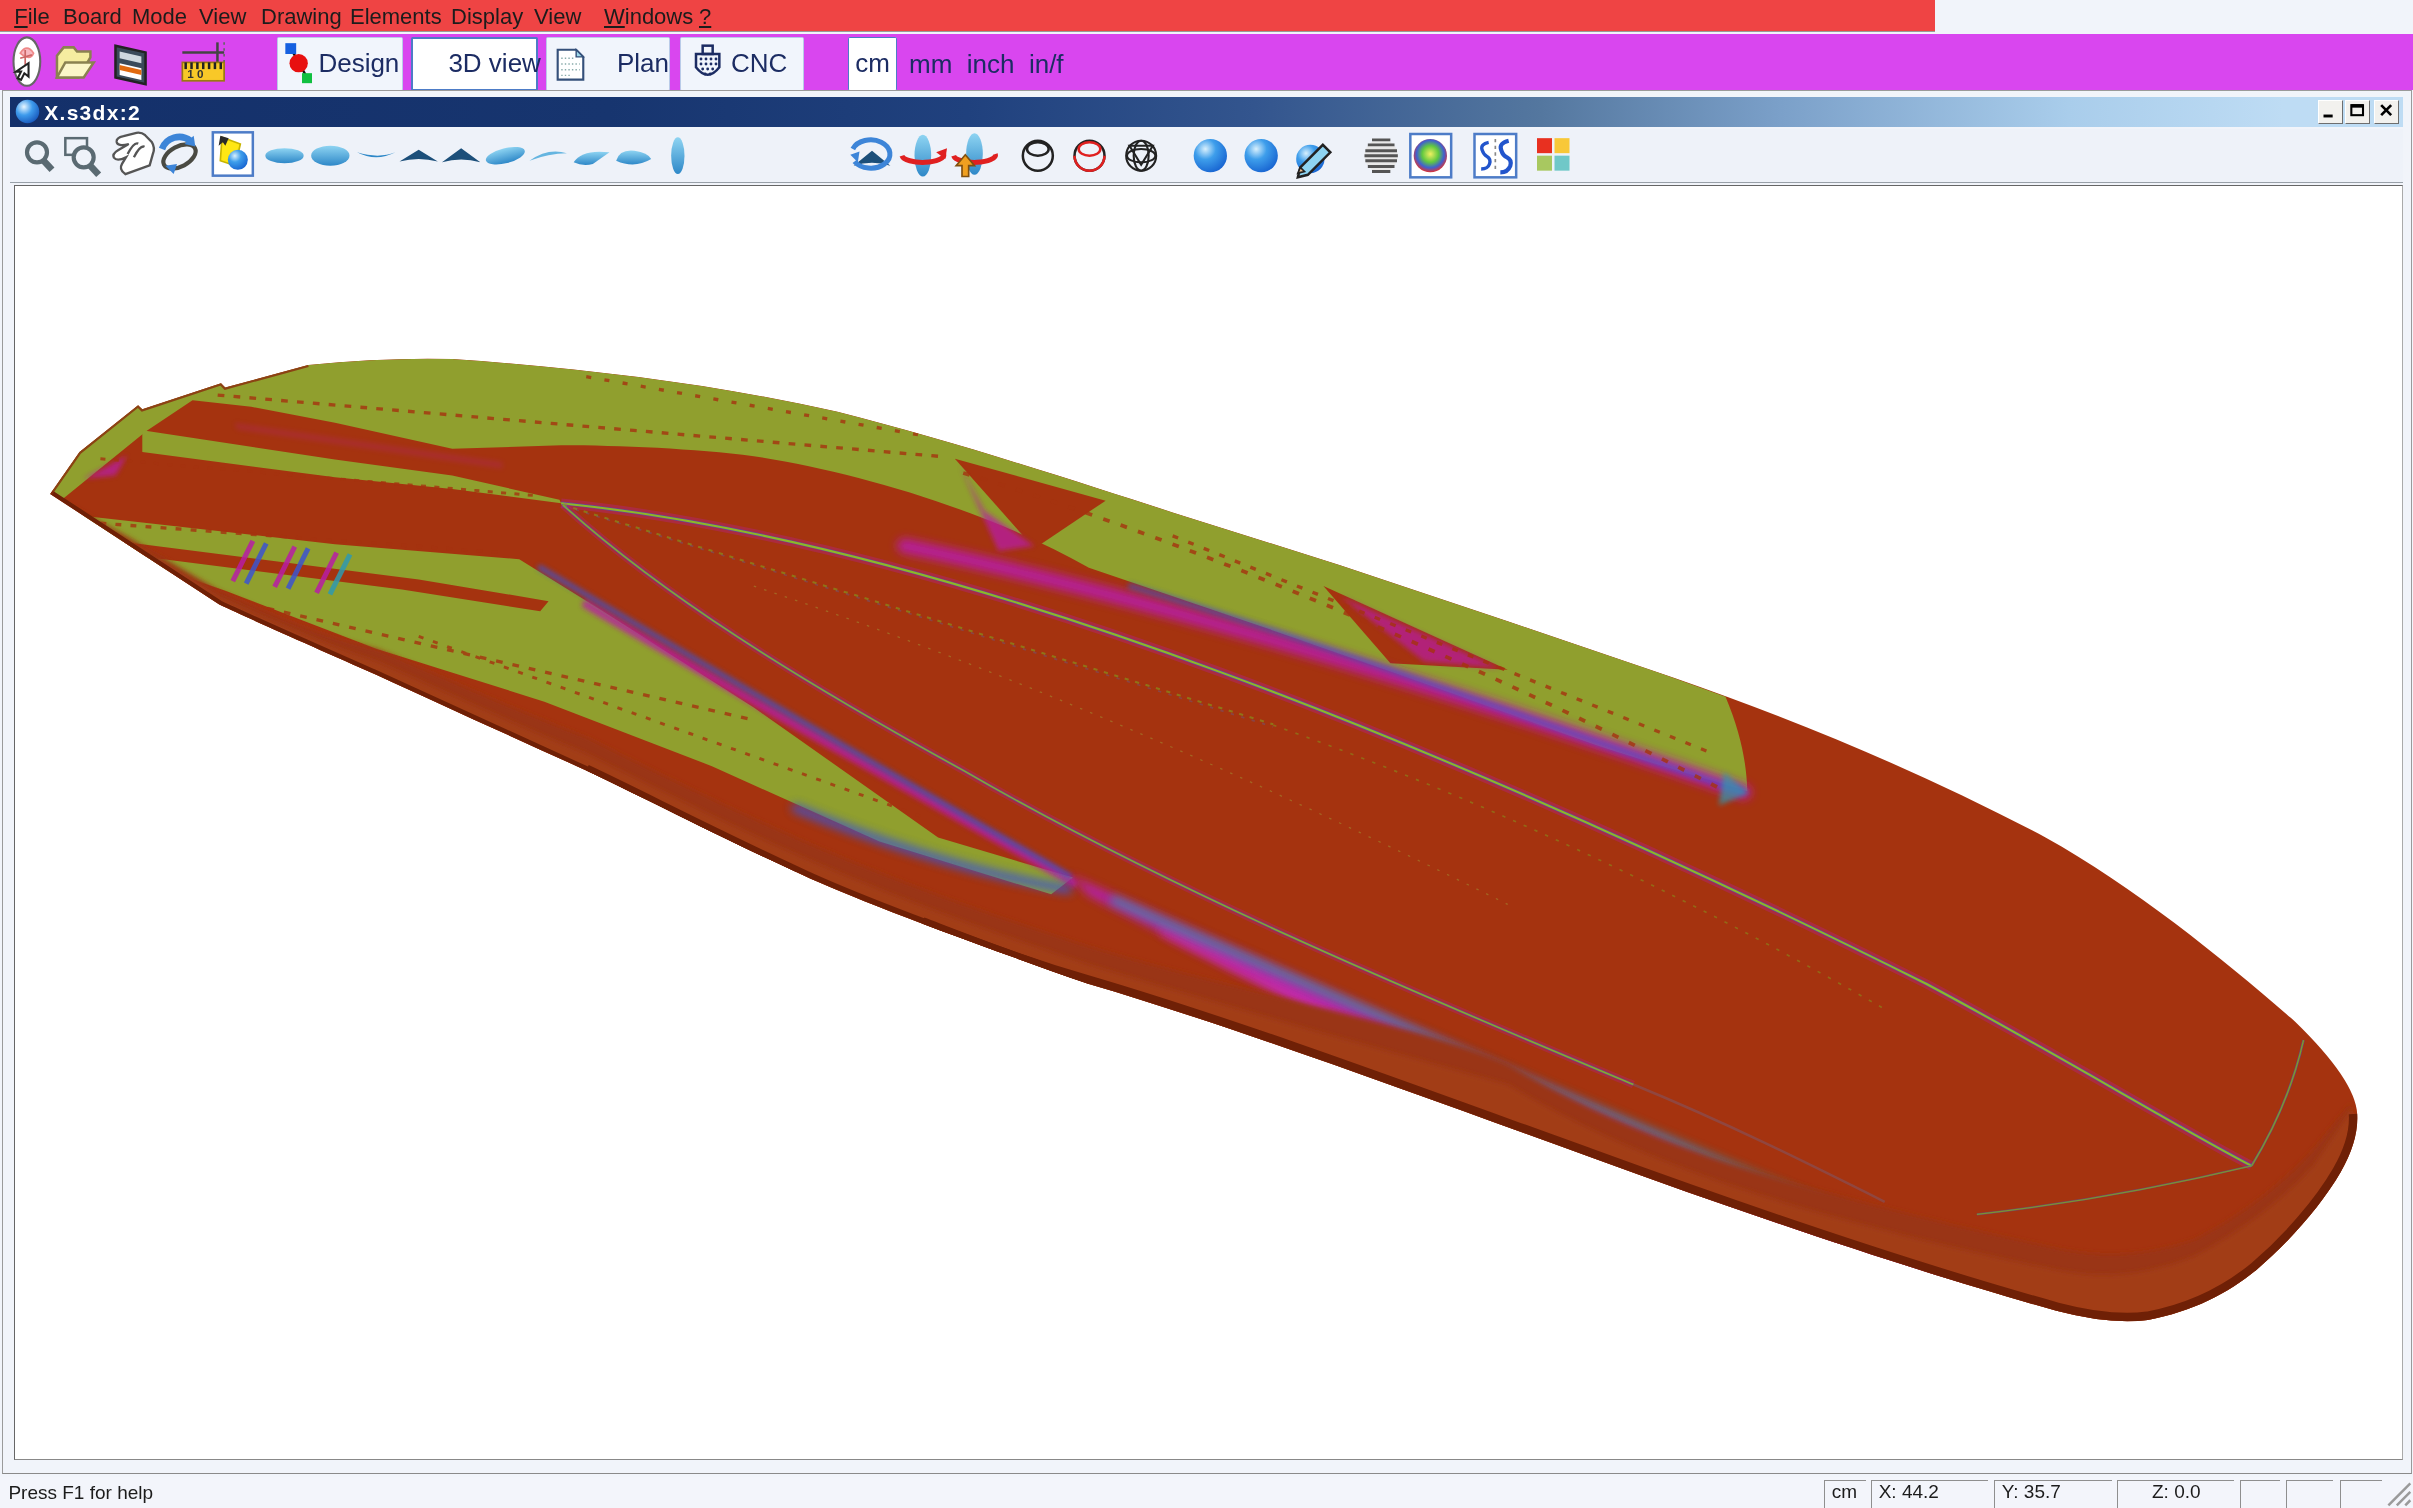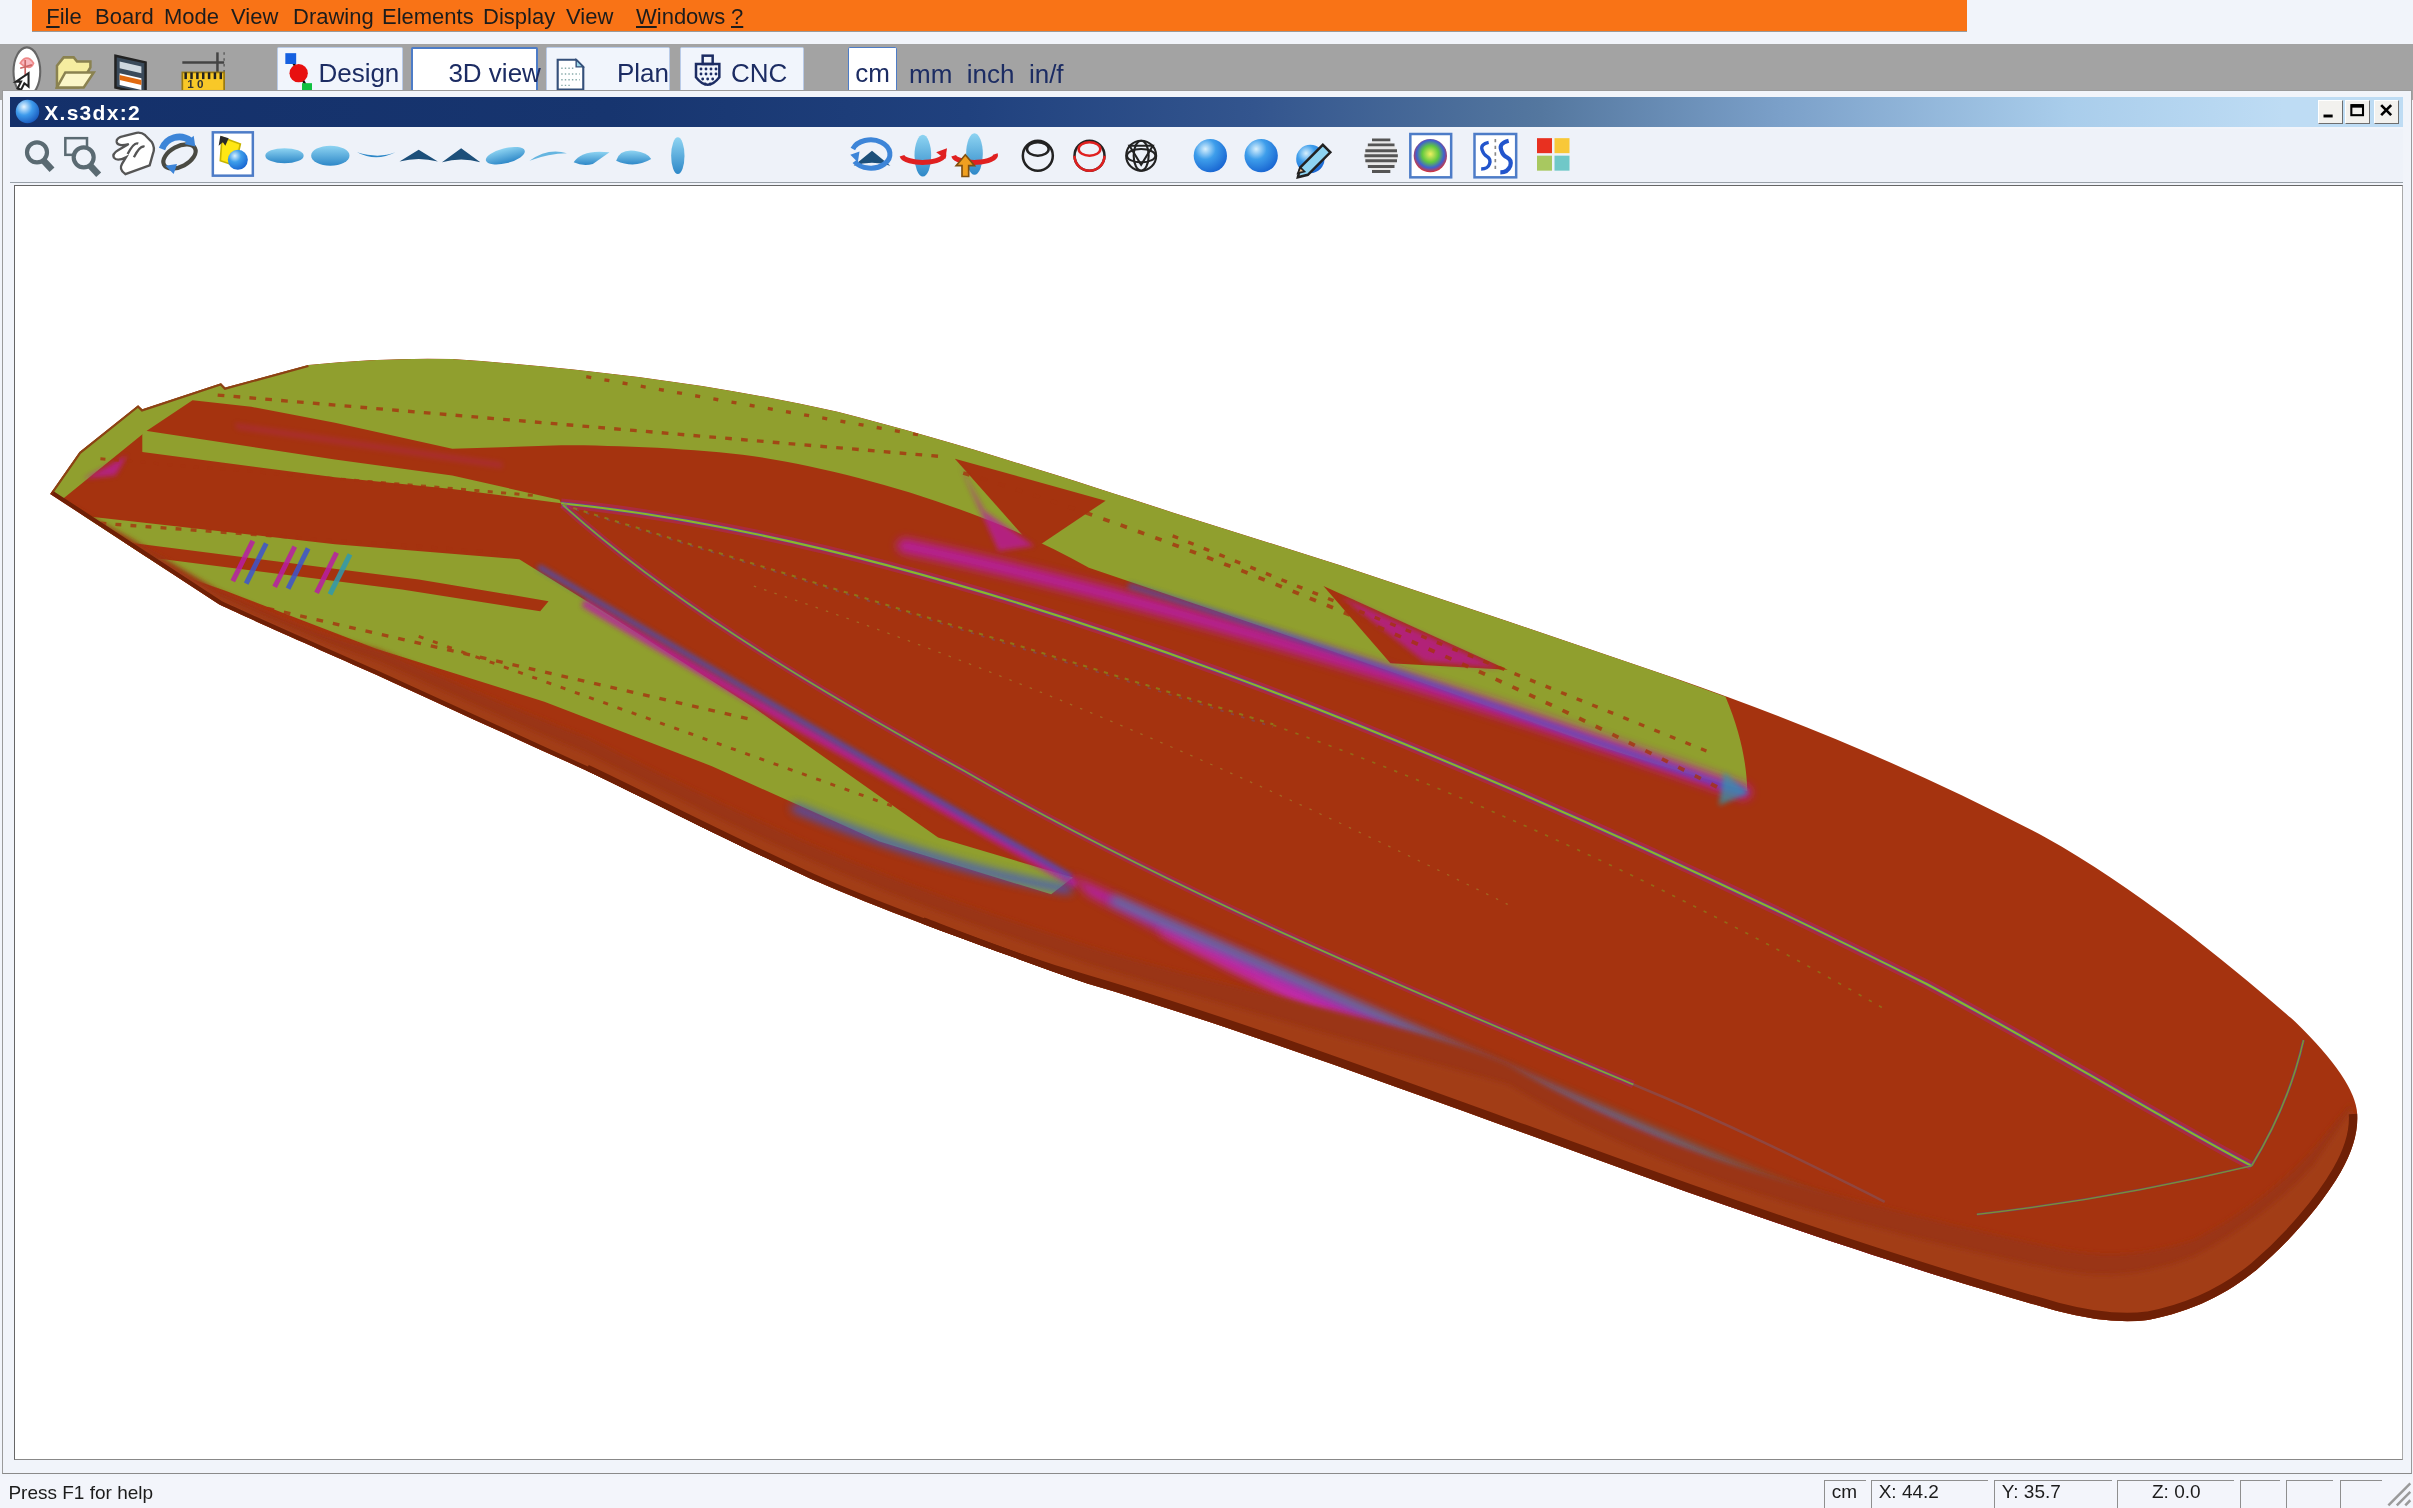--- a/index.html
+++ b/index.html
@@ -1,26 +1,26 @@
 <!DOCTYPE html>
 <html style="font-size:13.4px"><head>
 <meta charset="utf-8">
 <style>
   * { margin:0; padding:0; box-sizing:border-box; }
   html,body { width:2413px; height:1508px; overflow:hidden;
     font-family:"Liberation Sans", sans-serif; background:#f1f4fa; }
   .abs { position:absolute; }
   
   #menubar { position:absolute; left:0; top:0; width:1935px; height:32px;
-    background:#f97316; border-bottom:1.7px solid #9a9a9a;margin-left:32px; }
+    background:#ef4444; border-bottom:1.7px solid #9a9a9a; }
   #menubar span { position:absolute; top:4.2px; font-size:22px; color:#1c1c1c; }
   u { text-decoration:underline; }
   
-  #toolbar1 { position:absolute; left:0; top:44px; width:2413px; height:56px;
-    background:#a3a3a3; }
+  #toolbar1 { position:absolute; left:0; top:34px; width:2413px; height:56px;
+    background:#d946ef; }
   .tbtn { position:absolute; top:2.5px; height:54px; background:#f1f5fc;
     border:1.7px solid #b9cbe8; border-radius:1.7px; display:flex; align-items:center;
     color:#1c2c63; font-size:26px; white-space:nowrap; }
   .tbtn.sel { background:#ffffff; border:2.5px solid #4d7cc7; }
   
   #cwin { position:absolute; left:1.7px; top:90px; width:2410px; height:1384px;
     background:#f1f4fa; border:1.7px solid #9a9a9a; border-bottom:1.7px solid #8a8a8a; }
   #titlebar { position:absolute; left:7.5px; top:5.9px; right:7.5px; height:30px;
     background:linear-gradient(90deg,#14306a 0%,#17356f 25%,#20417e 40%,#33558e 52%,#54779f 64%,#7ba0c9 74%,#a9cdeb 86%,#bedcf4 95%); }
   #titlebar .ttext { position:absolute; left:34px; top:2.5px; color:#ffffff;

